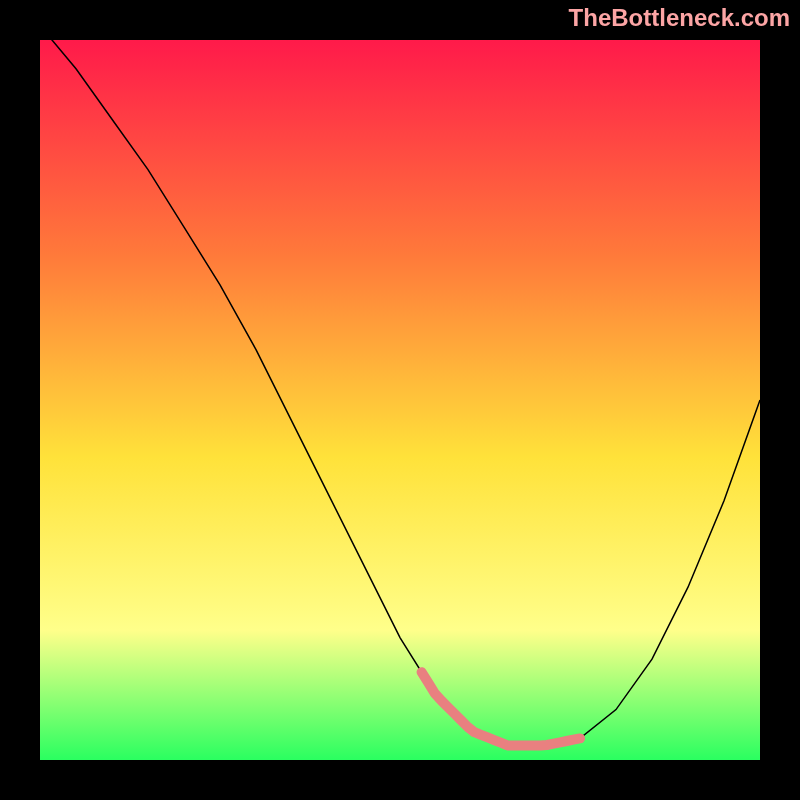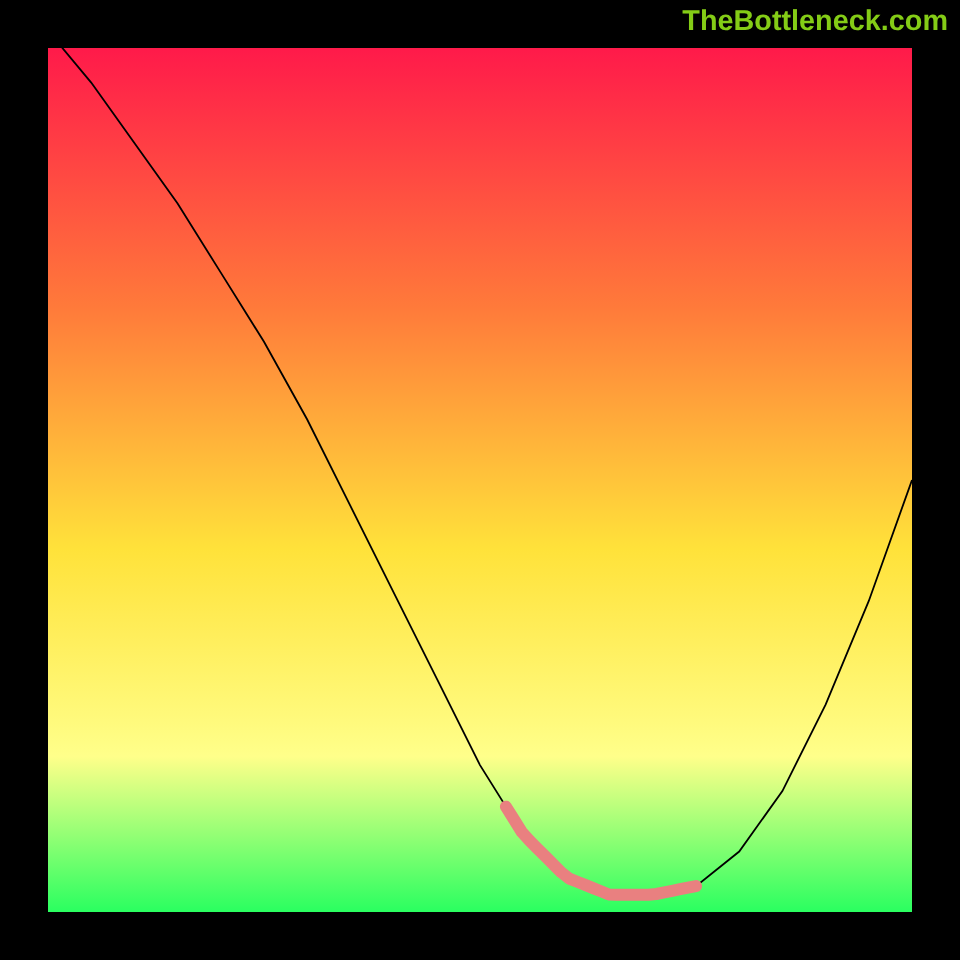--- a/index.html
+++ b/index.html
@@ -14,21 +14,21 @@
   .frame {
     position: relative;
     width: 800px;
     height: 800px;
     background: #000;
   }
   .watermark {
     position: absolute;
     top: 4px;
     right: 10px;
-    color: #84cc16;
+    color: #fca5a5;
     font-size: 24px;
     font-weight: 600;
     font-family: Arial, sans-serif;
     z-index: 10;
   }
   .plot-wrap {
     position: absolute;
     left: 40px;
     top: 40px;
     width: 720px;

